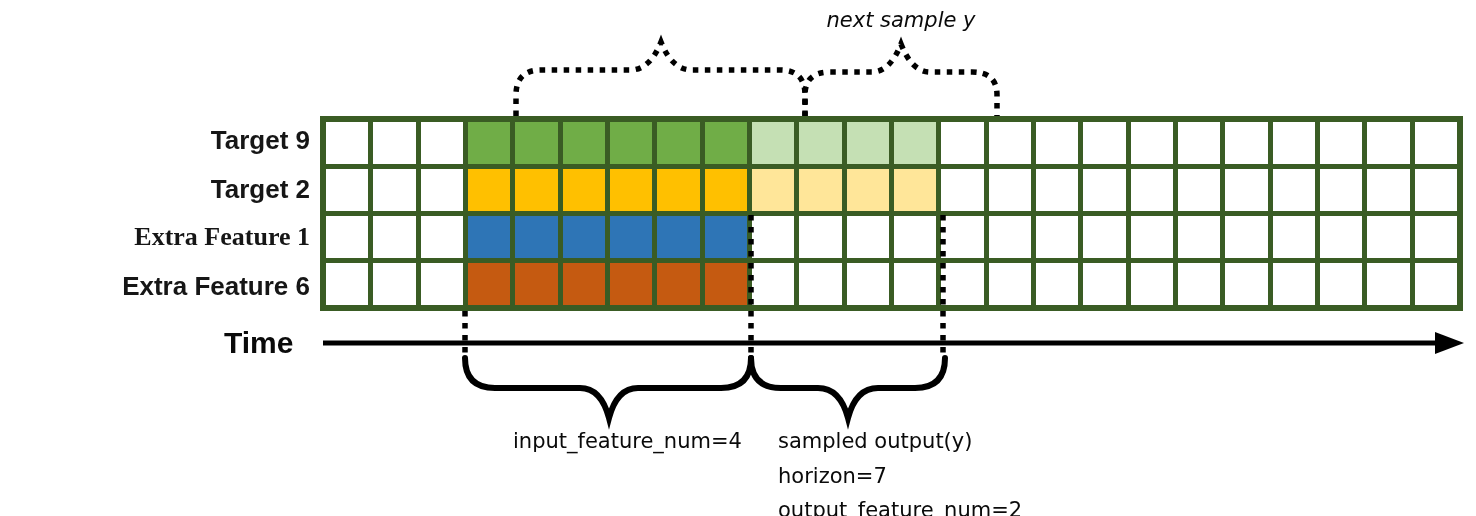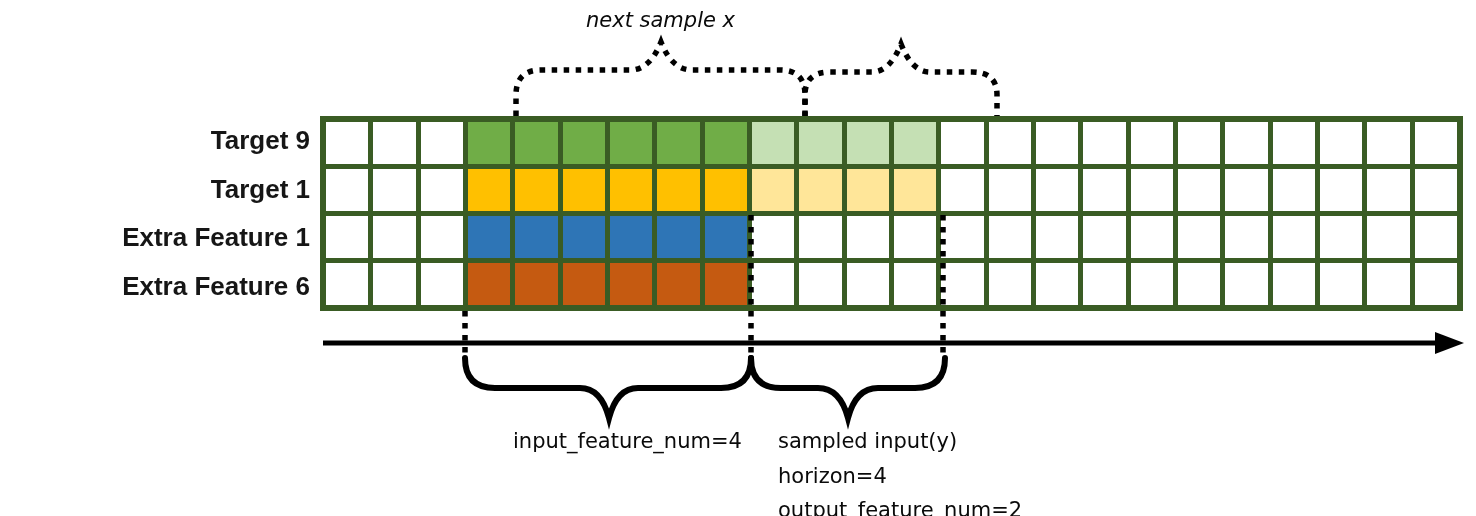--- a/index.html
+++ b/index.html
@@ -91,26 +91,26 @@
   .dotted { stroke: #000; stroke-width: 5.5; fill: none; stroke-dasharray: 5.5 6.5; }
   .solid-brace { stroke: #000; stroke-width: 6; fill: none; stroke-linecap: round; }
   .axis { stroke: #000; stroke-width: 5; fill: none; }
 </style>
 </head>
 <body>
 
 <div class="canvas">
 
 
-  <div class="next-label x">next sample x</div>
+  <div class="next-label y">next sample y</div>
 
   <div id="row-labels">
       <div class="row-label" style="top: 116px;">Target 9</div>
-      <div class="row-label" style="top: 164.7px;">Target 1</div>
-      <div class="row-label" style="top: 213.4px;">Extra Feature 1</div>
+      <div class="row-label" style="top: 164.7px;">Target 2</div>
+      <div class="row-label" style="top: 213.4px; font-family: Liberation Serif, serif;">Extra Feature 1</div>
       <div class="row-label" style="top: 262.1px;">Extra Feature 6</div>
     </div>
 
   <div id="grid" class="grid" style="background: rgb(58, 92, 36);">
       <div class="cell" style="background: rgb(255, 255, 255);"></div>
       <div class="cell" style="background: rgb(255, 255, 255);"></div>
       <div class="cell" style="background: rgb(255, 255, 255);"></div>
       <div class="cell" style="background: rgb(112, 173, 71);"></div>
       <div class="cell" style="background: rgb(112, 173, 71);"></div>
       <div class="cell" style="background: rgb(112, 173, 71);"></div>
@@ -217,23 +217,24 @@
     <path class="dotted" d="M 943 215 L 943 358"></path>
 
     <path class="axis" d="M 323 343 H 1437"></path>
     <polygon points="1435,332 1464,343 1435,354" fill="#000"></polygon>
 
     <path class="solid-brace" d="M 465 358 Q 465 388 495 388 L 580 388 Q 601 388 609 418 Q 617 388 638 388 L 721 388 Q 751 388 751 358"></path>
 
     <path class="solid-brace" d="M 751 358 Q 751 388 781 388 L 818 388 Q 840 388 848 418 Q 856 388 878 388 L 915 388 Q 945 388 945 358"></path>
   </svg>
 
+  <div class="time-label">Time</div>
 
   <div class="bottom-block left">
     <div>input_feature_num=4</div>
   </div>
   <div class="bottom-block right">
-    <div>sampled input(y)</div>
-    <div>horizon=4</div>
+    <div>sampled output(y)</div>
+    <div>horizon=7</div>
     <div>output_feature_num=2</div>
   </div>
 
 </div>
 
 </body></html>

